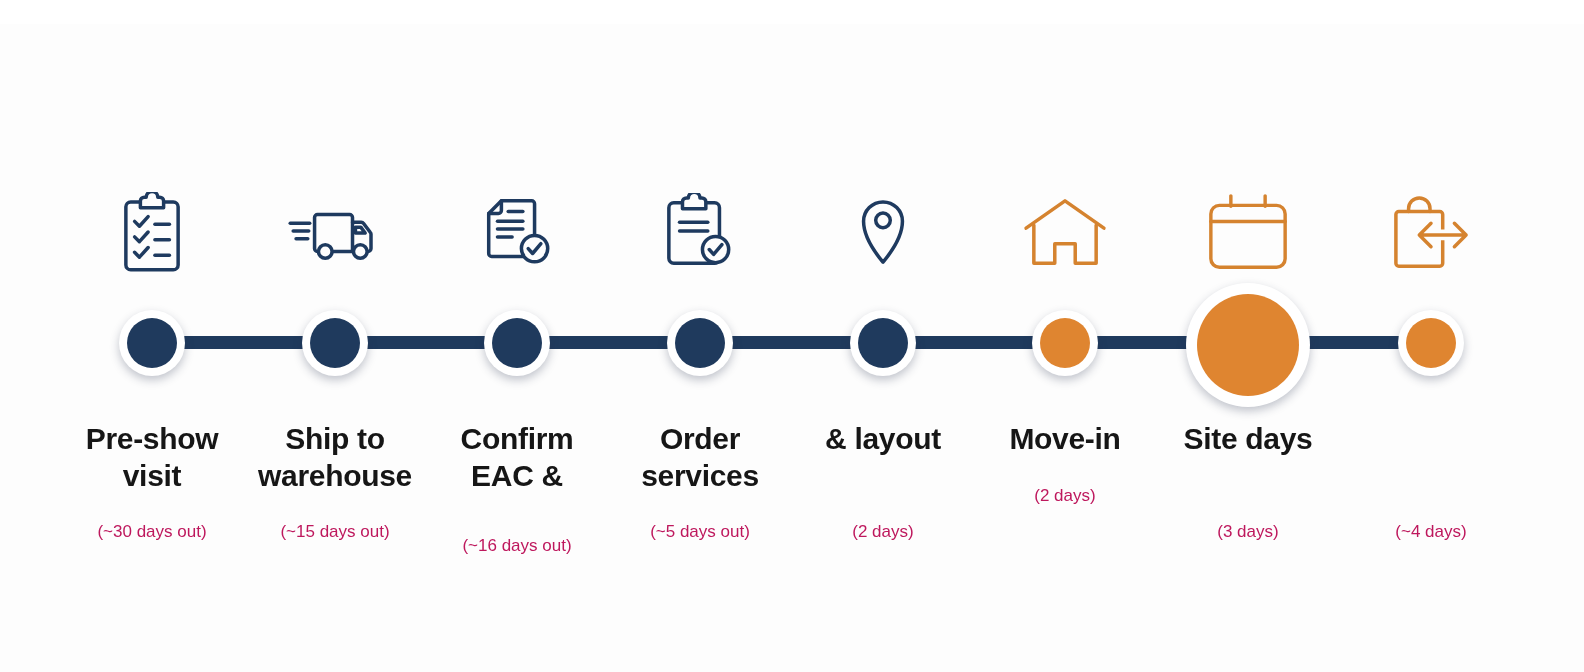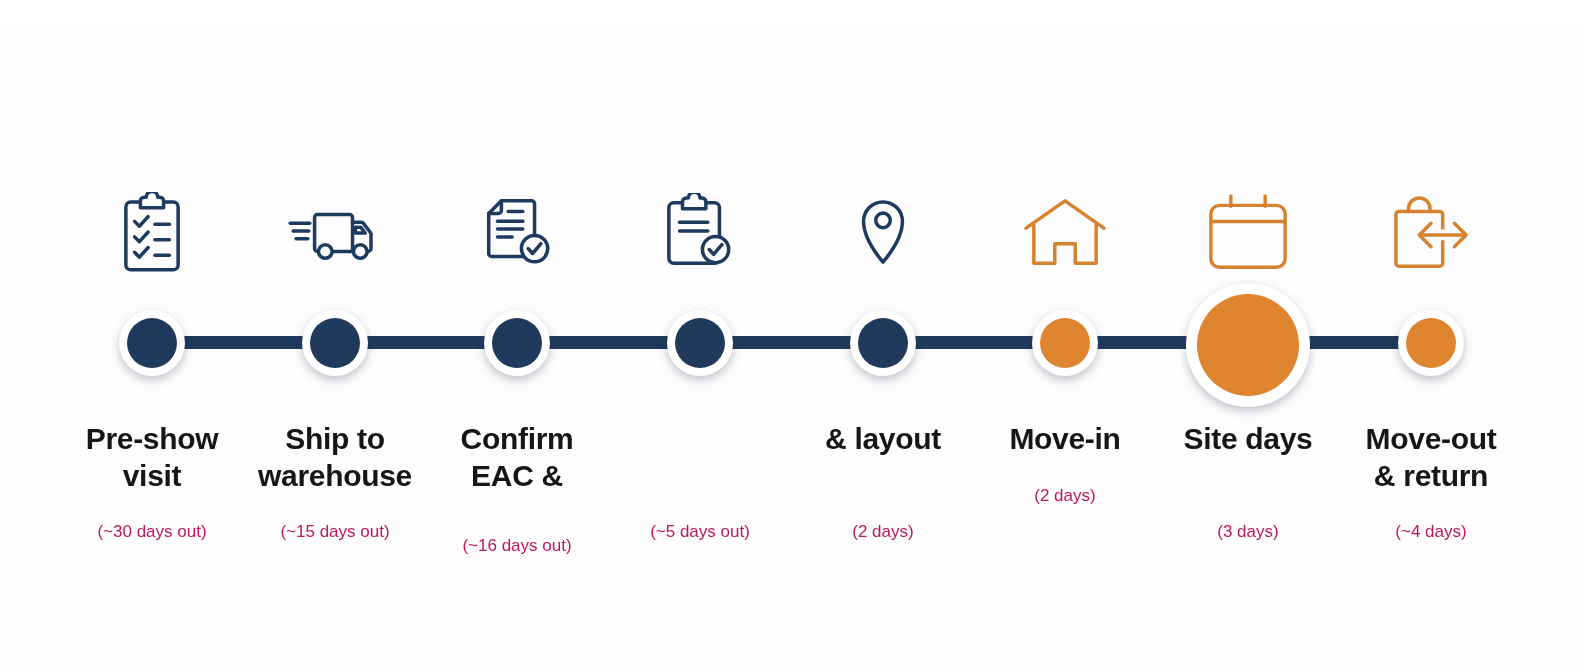--- a/index.html
+++ b/index.html
@@ -127,20 +127,24 @@
         <path d="M19,16 V9 a4,4 0 0 1 4,-4 h2 a6,6 0 0 1 12,0 h2 a4,4 0 0 1 4,4 v7 z" fill="#fdfdfd"></path>
         <path d="M16,30 h29"></path>
           <path d="M16,39 h29"></path>
         <circle cx="53" cy="58" r="13.5" fill="#fdfdfd"></circle>
         <path d="M46.5,58 l4.5,5 8.5,-10"></path>
       </svg>
     </div>
     <div class="node">
         <div class="dot navy"></div>
       </div>
+    <div class="title">
+      <div>Order</div>
+      <div>services</div>
+    </div>
     <div class="duration">(~5 days out)</div>
   </div>
 
   <div class="item" style="left:773px">
     <div class="icon-box">
       <svg class="ic" width="50" height="70" viewBox="0 0 50 72">
         <path d="M25,66 C21,61 5,43 5,24 A20,20 0 1 1 45,24 C45,43 29,61 25,66 Z"></path>
         <circle cx="25" cy="23" r="7.5"></circle>
       </svg>
     </div>
@@ -192,20 +196,16 @@
       <svg class="ic orange" width="78" height="82" viewBox="0 0 80 84">
         <rect x="4" y="20" width="48" height="56" rx="3"></rect>
         <path d="M17,20 v-3 a11,11 0 0 1 22,0 v3"></path>
         <path d="M40,32 L28,44 L40,56 M64,32 L76,44 L64,56 M28,44 H76" stroke="#fdfdfd" stroke-width="11"></path>
         <path d="M40,32 L28,44 L40,56 M64,32 L76,44 L64,56 M28,44 H76"></path>
       </svg>
     </div>
     <div class="node">
         <div class="dot orange"></div>
       </div>
-    <div class="title">
-      <div>Move-out</div>
-      <div>&amp; return</div>
-    </div>
     <div class="duration">(~4 days)</div>
   </div>
 
 </div>
 
 </body></html>

